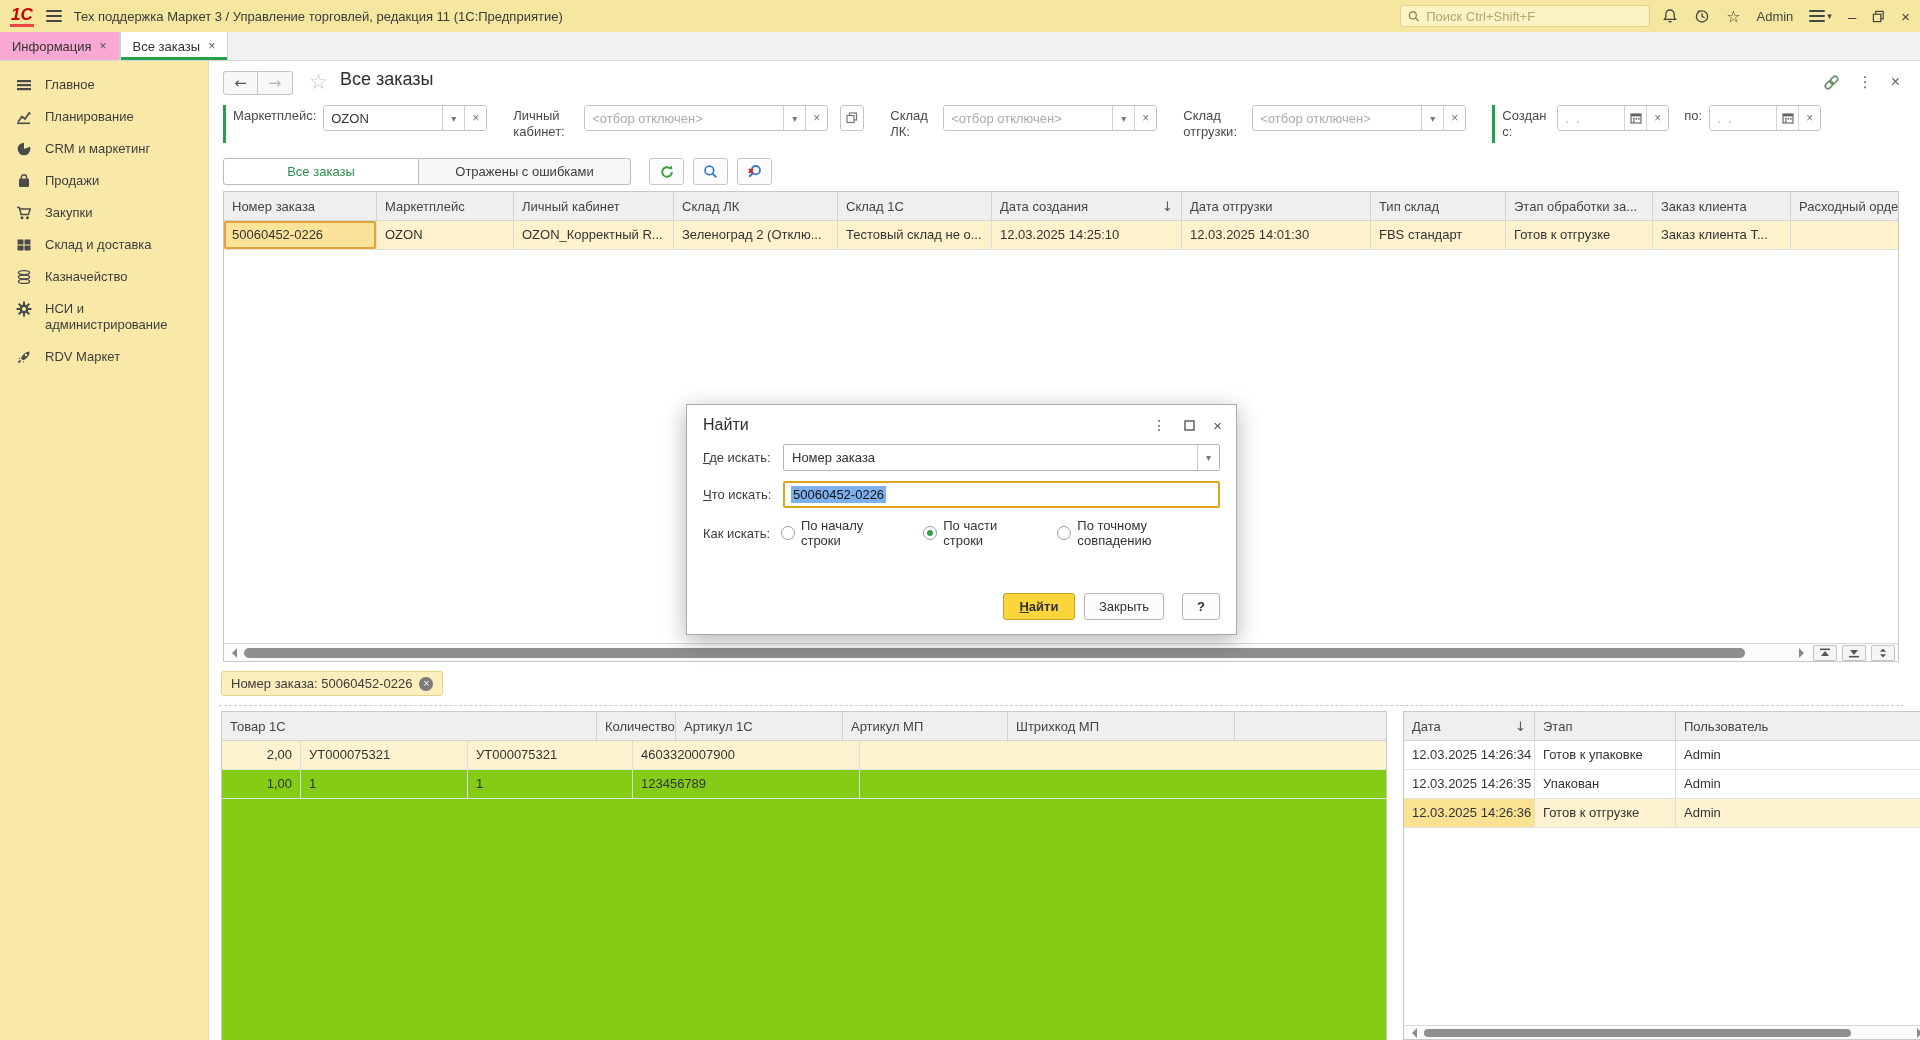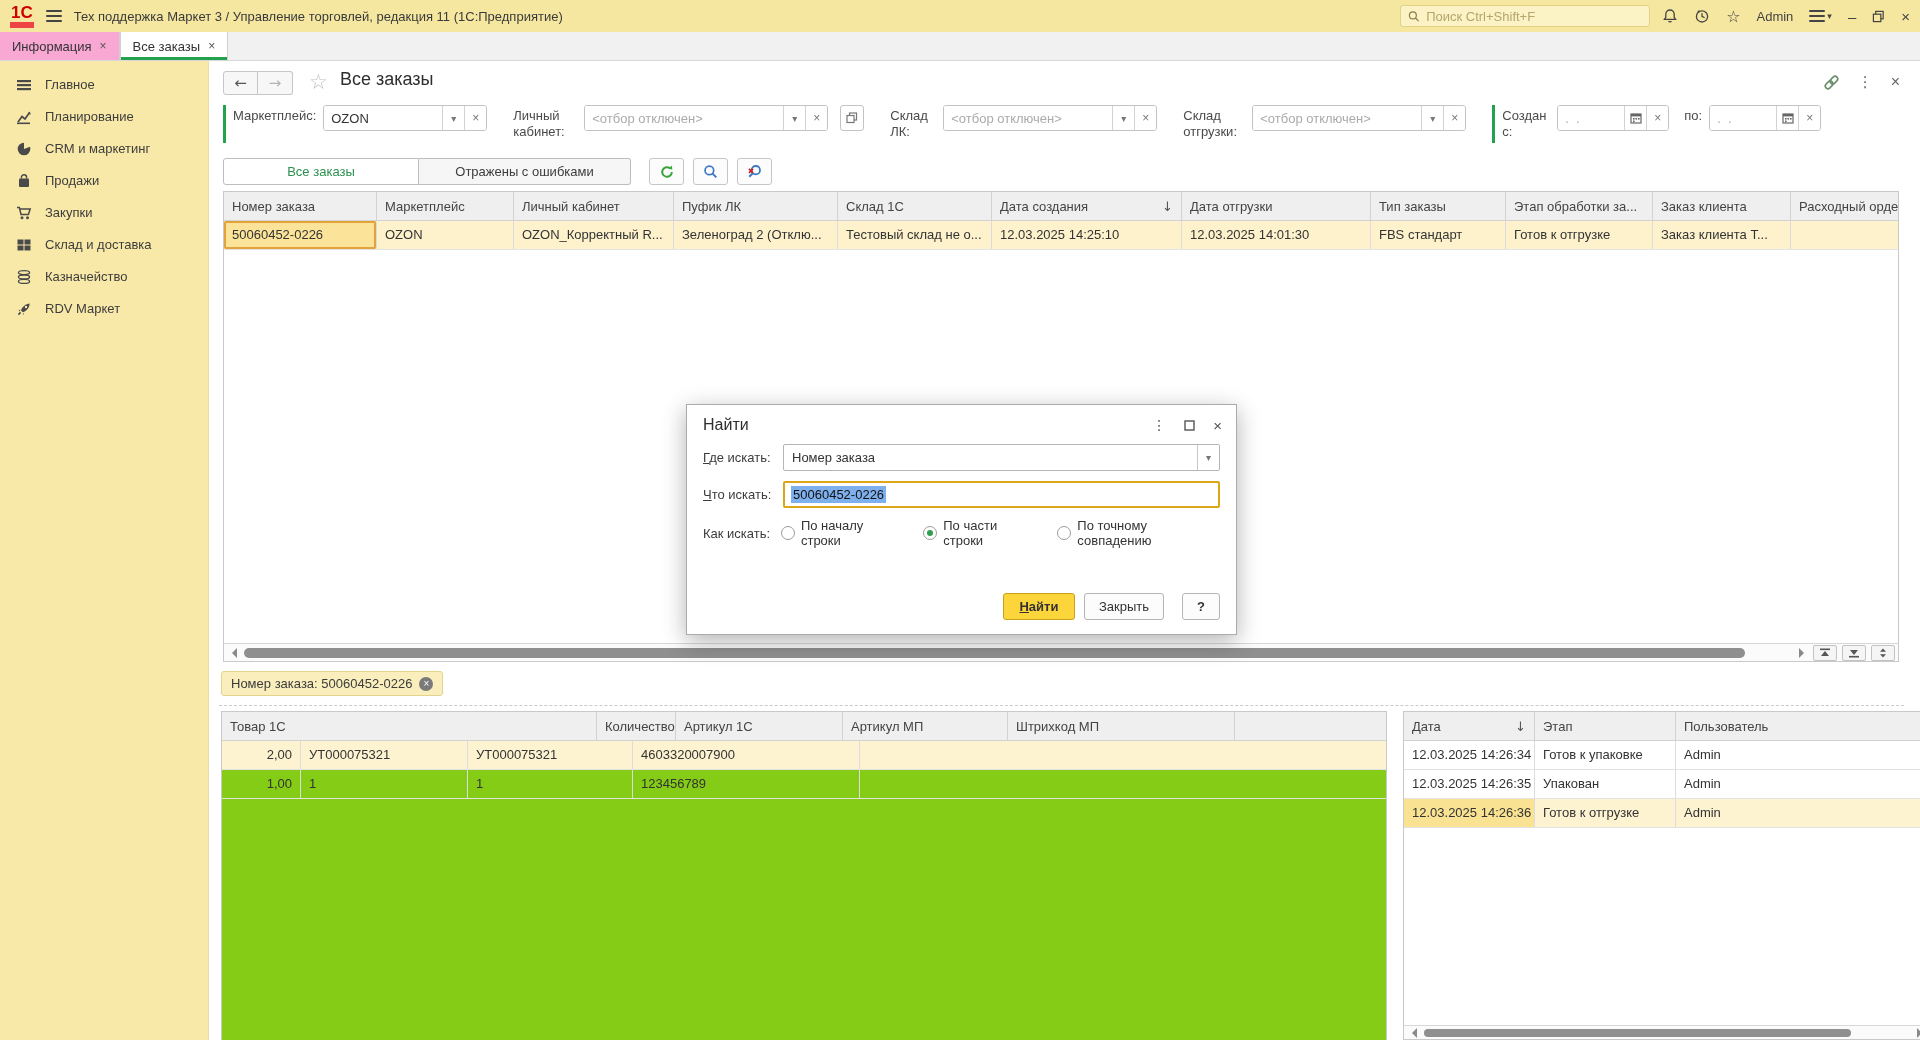--- a/index.html
+++ b/index.html
@@ -2,21 +2,21 @@
 <html><head>
 <meta charset="utf-8">
 <style>
   *{box-sizing:border-box;margin:0;padding:0}
   html,body{width:1920px;height:1040px;overflow:hidden}
   body{font-family:"Liberation Sans","DejaVu Sans",sans-serif;font-size:13px;color:#333;background:#fff}
   .glyph{font-family:"DejaVu Sans",sans-serif}
 
   
   .titlebar{height:32px;background:#f6e7a0;display:flex;align-items:center;padding:0 10px;gap:12px}
-  .logo{color:#c00;font-weight:bold;font-size:17px;border-bottom:6px solid #ef4444;line-height:1;padding:0 1px 1px}
+  .logo{color:#c00;font-weight:bold;font-style:italic;font-size:17px;border-bottom:3px solid #ef4444;line-height:1;padding:0 1px 1px}
   .burger{display:inline-block;width:16px}
   .burger i{display:block;height:2px;background:#444;margin:3px 0;border-radius:1px}
   .tb-title{color:#3a3a3a;white-space:nowrap}
   .tb-search{margin-left:auto;width:250px;height:22px;background:#fbf2c6;border:1px solid #e3d184;border-radius:3px;display:flex;align-items:center;gap:6px;padding:0 7px}
   .tb-search input{border:none;outline:none;background:transparent;font:inherit;color:#6b6b6b;width:100%}
   .tb-search input::placeholder{color:#b3a76b}
   .tb-ic{display:flex;align-items:center;gap:16px;color:#444}
   .tb-ic .wbtn{font-size:15px;color:#444;cursor:default}
   .mainmenu{display:flex;align-items:center;gap:2px}
   .caret{font-size:9px;color:#444}
@@ -241,20 +241,31 @@
         </svg>
       <span>Склад и доставка</span>
     </div>
     <div class="side-item">
       <svg width="16" height="16" viewBox="0 0 16 16">
           <ellipse cx="8" cy="3.6" rx="5.6" ry="2" fill="none" stroke="#4a4a4a" stroke-width="1.3"></ellipse>
           <ellipse cx="8" cy="8" rx="5.6" ry="2" fill="none" stroke="#4a4a4a" stroke-width="1.3"></ellipse>
           <ellipse cx="8" cy="12.4" rx="5.6" ry="2" fill="none" stroke="#4a4a4a" stroke-width="1.3"></ellipse>
         </svg>
       <span>Казначейство</span>
+    </div>
+    <div class="side-item">
+      <svg width="16" height="16" viewBox="0 0 16 16">
+          <rect x="7" y="0.5" width="2" height="15" fill="#4a4a4a" transform="rotate(0 8 8)"></rect>
+          <rect x="7" y="0.5" width="2" height="15" fill="#4a4a4a" transform="rotate(45 8 8)"></rect>
+          <rect x="7" y="0.5" width="2" height="15" fill="#4a4a4a" transform="rotate(90 8 8)"></rect>
+          <rect x="7" y="0.5" width="2" height="15" fill="#4a4a4a" transform="rotate(135 8 8)"></rect>
+          <circle cx="8" cy="8" r="4.4" fill="#4a4a4a"></circle>
+          <circle cx="8" cy="8" r="2" fill="#f9e9a8"></circle>
+        </svg>
+      <span>НСИ и администрирование</span>
     </div>
     <div class="side-item">
       <svg width="16" height="16" viewBox="0 0 16 16">
           <path d="M13.6 2.4 C9.8 2.6 6.2 5.6 5 9.4 L6.8 11.2 C10.6 10 13.6 6.4 13.6 2.4 Z" fill="#4a4a4a"></path>
           <circle cx="10" cy="6" r="1.2" fill="#f9e9a8"></circle>
           <path d="M4.6 11.4 L2.4 13.6" stroke="#4a4a4a" stroke-width="1.6"></path>
           <path d="M4.2 8.6 L2.6 9.2 L4 10.4 Z M7.4 12 L6.8 13.6 L8.2 13.2 Z" fill="#4a4a4a"></path>
         </svg>
       <span>RDV Маркет</span>
     </div>
@@ -384,34 +395,34 @@
         <div class="cell c0">
             <span>Номер заказа</span>
           </div>
         <div class="cell c1">
             <span>Маркетплейс</span>
           </div>
         <div class="cell c2">
             <span>Личный кабинет</span>
           </div>
         <div class="cell c3">
-            <span>Пуфик ЛК</span>
+            <span>Склад ЛК</span>
           </div>
         <div class="cell c4">
             <span>Склад 1С</span>
           </div>
         <div class="cell c5">
             <span>Дата создания</span>
             <span class="sorticon glyph">↓</span>
           </div>
         <div class="cell c6">
             <span>Дата отгрузки</span>
           </div>
         <div class="cell c7">
-            <span>Тип заказы</span>
+            <span>Тип склад</span>
           </div>
         <div class="cell c8">
             <span>Этап обработки за...</span>
           </div>
         <div class="cell c9">
             <span>Заказ клиента</span>
           </div>
         <div class="cell c10">
             <span>Расходный ордер</span>
           </div>

